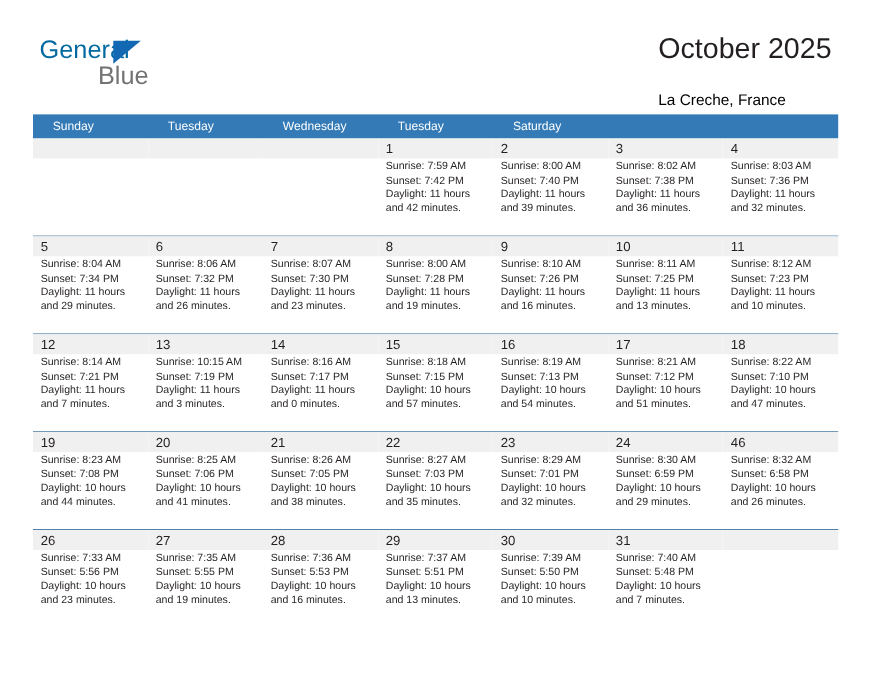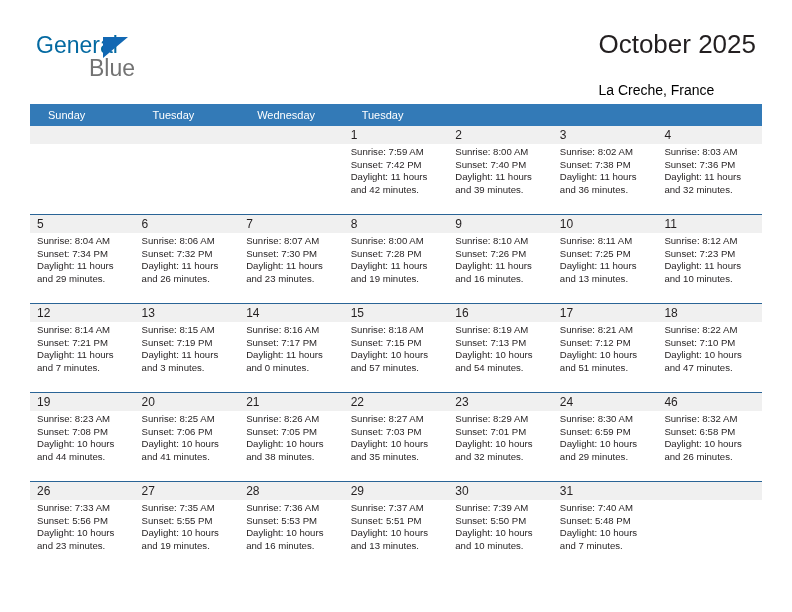--- a/index.html
+++ b/index.html
@@ -188,20 +188,21 @@
 
   </div>
 
   <div class="calendar">
 
     <div class="dow-row">
       <div class="dow-cell">Sunday</div>
       <div class="dow-cell">Tuesday</div>
       <div class="dow-cell">Wednesday</div>
       <div class="dow-cell">Tuesday</div>
+      <div class="dow-cell">Saturday</div>
     </div>
 
     <div id="weeks-container">
         <div class="week-row">
           <div class="week-inner">
             <div class="day-cell empty">
               <div class="daynum-band"></div>
               <div class="daynum"></div>
             </div>
             <div class="day-cell empty">
@@ -337,21 +338,21 @@
                 <div>Sunrise: 8:14 AM</div>
                 <div>Sunset: 7:21 PM</div>
                 <div>Daylight: 11 hours</div>
                 <div>and 7 minutes.</div>
               </div>
             </div>
             <div class="day-cell">
               <div class="daynum-band"></div>
               <div class="daynum">13</div>
               <div class="day-details">
-                <div>Sunrise: 8:15 AM</div>
+                <div>Sunrise: 10:15 AM</div>
                 <div>Sunset: 7:19 PM</div>
                 <div>Daylight: 11 hours</div>
                 <div>and 3 minutes.</div>
               </div>
             </div>
             <div class="day-cell">
               <div class="daynum-band"></div>
               <div class="daynum">14</div>
               <div class="day-details">
                 <div>Sunrise: 8:16 AM</div>

